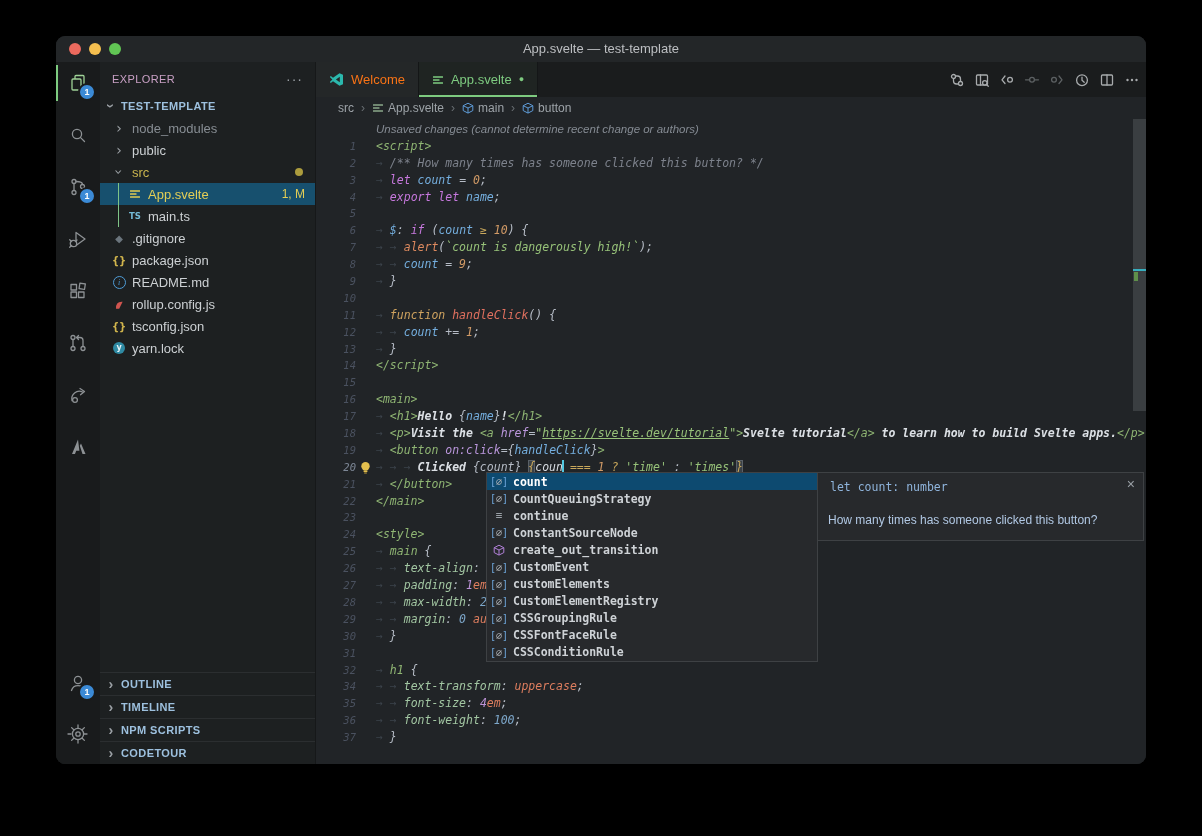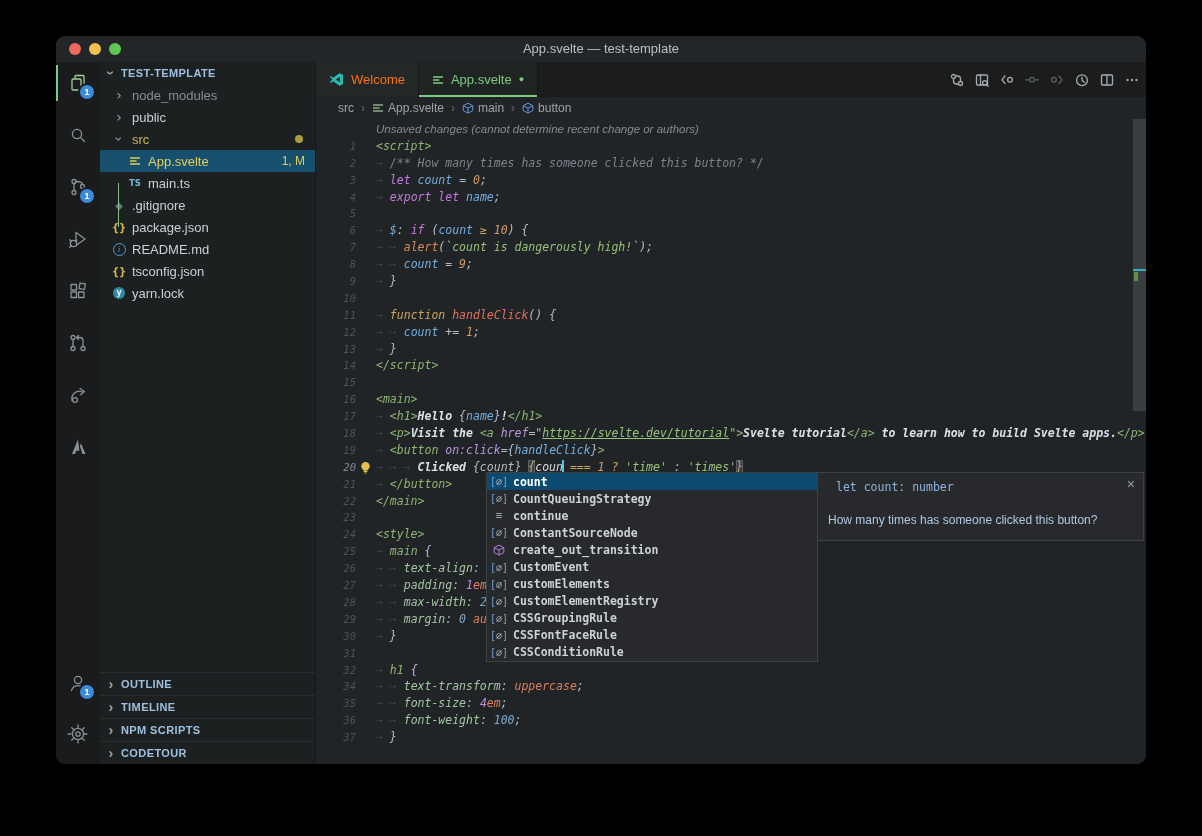--- a/index.html
+++ b/index.html
@@ -93,21 +93,21 @@
   .suggest{position:absolute;left:170px;top:353px;width:330px;background:#27292c;border:1px solid #3e4144;z-index:6;}
   .sg-row{height:17.1px;display:flex;align-items:center;gap:6px;padding-left:4px;
           font-family:"DejaVu Sans Mono",monospace;font-size:11.5px;font-weight:bold;color:#ced2d6;white-space:pre;}
   .sg-row.sel{background:#0d4a70;color:#fff;}
   .sg-ic{width:16px;flex:none;display:inline-flex;justify-content:center;align-items:center;font-weight:normal;}
   .icv-b{color:#6fa8dc;font-size:10px;} .icv-s{color:#a9aeb3;font-size:10px;}
   .ic-kwd{color:#9aa0a6;font-size:11px;font-weight:normal;}
   .ic-cube{color:#b180d7;display:inline-flex;}
   
   .hoverdoc{position:absolute;left:501px;top:353px;width:325px;height:67px;background:#27292c;border:1px solid #3e4144;z-index:6;}
-  .hd-sig{position:absolute;left:18px;top:7px;font-family:"DejaVu Sans Mono",monospace;font-size:11.5px;color:#8fb4dc;}
+  .hd-sig{position:absolute;left:12px;top:7px;font-family:"DejaVu Sans Mono",monospace;font-size:11.5px;color:#8fb4dc;}
   .hd-doc{position:absolute;left:10px;top:40px;font-size:12px;color:#b1c8e4;}
   .hd-close{position:absolute;right:8px;top:3px;color:#9aa0a6;font-size:14px;cursor:default;}
 </style>
 </head>
 <body>
 
 <div class="stage">
   <div class="window">
 
     <div class="titlebar">
@@ -185,20 +185,24 @@
           <div class="ab-item" style="top: 649px;">
             <svg width="22" height="22" viewBox="0 0 22 22" fill="none" stroke="currentColor" stroke-width="1.3" stroke-linecap="round" stroke-linejoin="round">
               <circle cx="11" cy="11" r="5.6"></circle>
               <circle cx="11" cy="11" r="2.2"></circle>
               <path d="M17 11h3 M4 11H1 M11 5V2 M11 20v-3 M15.2 15.2l2.2 2.2 M4.6 4.6l2.2 2.2 M15.2 6.8l2.2-2.2 M4.6 17.4l2.2-2.2"></path>
             </svg>
           </div>
         </div>
 
       <div class="sidebar">
+        <div class="sb-header">
+          <span class="sb-title">EXPLORER</span>
+          <span class="sb-more">···</span>
+        </div>
         <div class="sb-root">
           <span class="chev down">›</span>
           <span>TEST-TEMPLATE</span>
         </div>
         <div id="tree">
             <div class="row">
               <span class="ficon">
                 <span class="chev">›</span>
               </span>
               <span class="flabel" style="color: rgb(135, 141, 147); text-align: center;">node_modules</span>
@@ -243,20 +247,28 @@
               <span class="ficon">
                 <span class="ic-braces">{}</span>
               </span>
               <span class="flabel">package.json</span>
             </div>
             <div class="row">
               <span class="ficon">
                 <span class="ic-info">i</span>
               </span>
               <span class="flabel">README.md</span>
+            </div>
+            <div class="row">
+              <span class="ficon">
+                <svg width="12" height="12" viewBox="0 0 12 12">
+                  <path d="M3 10.8Q2.6 3.2 9.6 3.8L6.2 10.8Z" fill="#d0544f"></path>
+                </svg>
+              </span>
+              <span class="flabel">rollup.config.js</span>
             </div>
             <div class="row">
               <span class="ficon">
                 <span class="ic-braces">{}</span>
               </span>
               <span class="flabel">tsconfig.json</span>
             </div>
             <div class="row">
               <span class="ficon">
                 <span class="ic-yarn">y</span>

